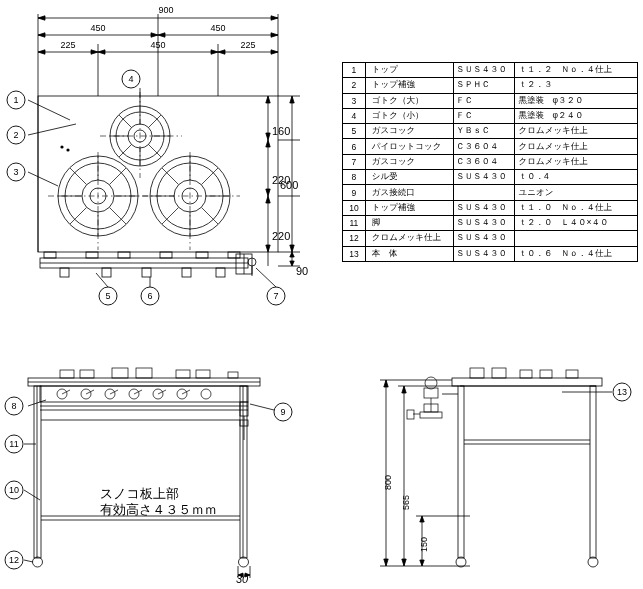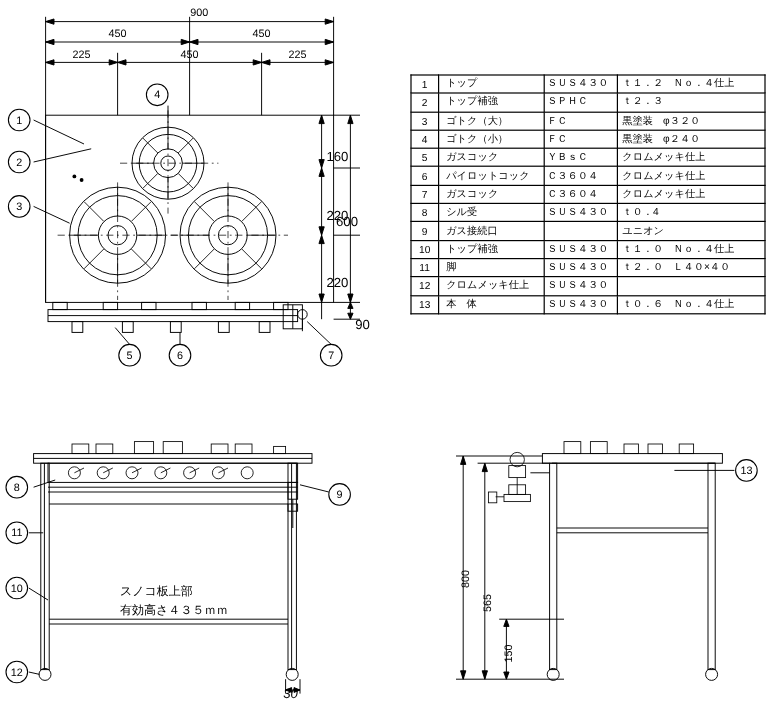--- a/index.html
+++ b/index.html
@@ -12,21 +12,21 @@
   
   .ptable{position:absolute;left:342px;top:62px;width:296px;border-collapse:collapse;font-size:8.5px;}
   .ptable td{border:1px solid #000;height:14.3px;padding:0 2px;white-space:nowrap;}
   .ptable td.c{text-align:center;}
   .ptable td.n{text-align:center;width:22px;}
   .ptable td.nm{width:84px;padding-left:6px;}
   .ptable td.mt{width:58px;}
   .ptable td.rm{width:128px;padding-left:4px;}
   .ptable tr.head td{text-align:center;letter-spacing:1px;}
 
-  .note{position:absolute;font-size:10px;line-height:14px;white-space:nowrap;}
+  .note{position:absolute;font-size:13px;line-height:14px;white-space:nowrap;}
   .vtxt{position:absolute;font-size:9px;white-space:nowrap;transform-origin:0 0;}
 </style>
 </head>
 <body>
 
 <div class="root">
 
 <svg width="643" height="589">
   <g stroke="#000" fill="none" stroke-width="0.8">
 

